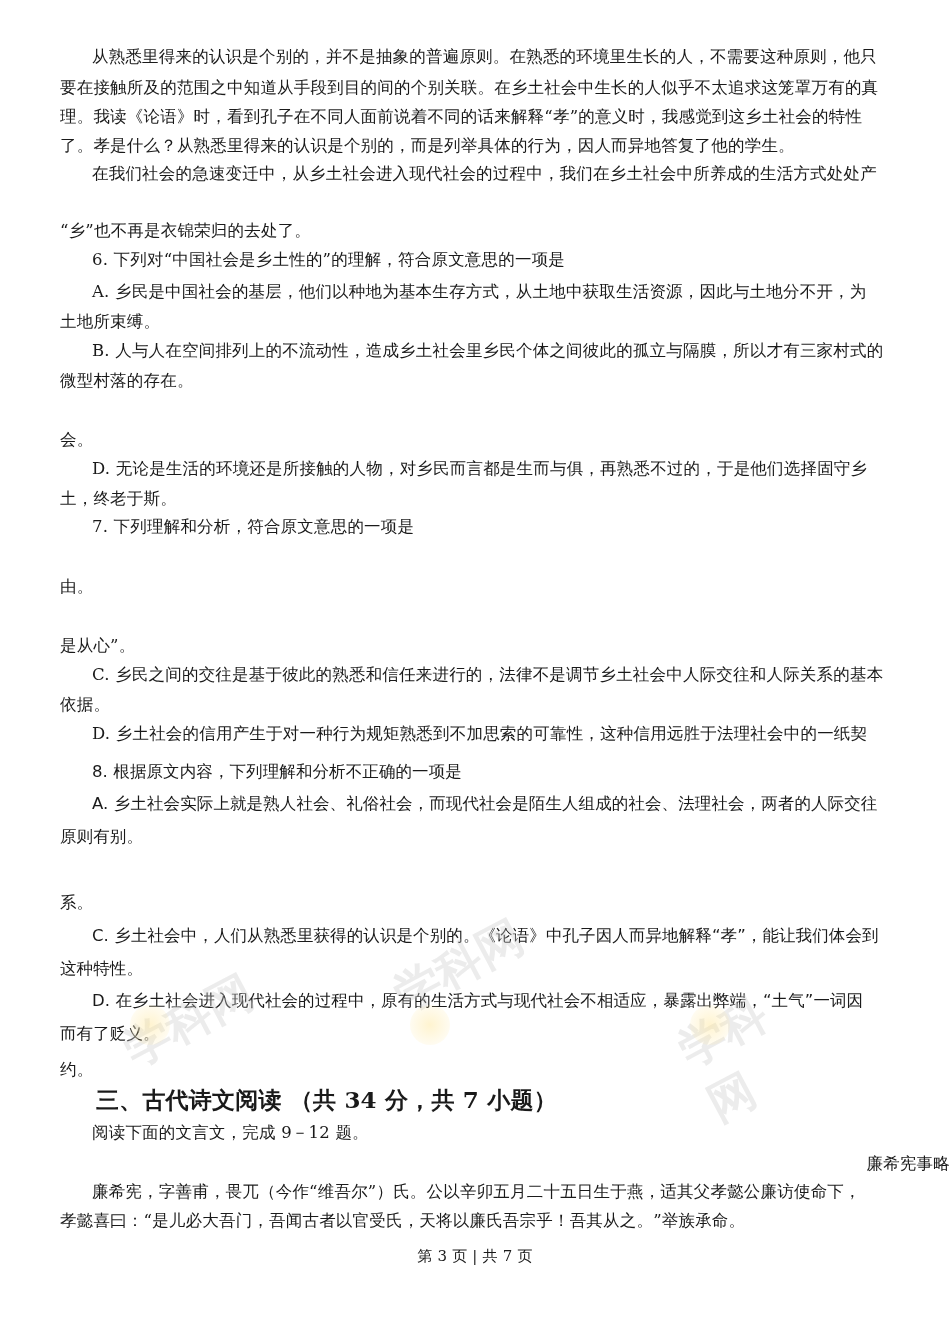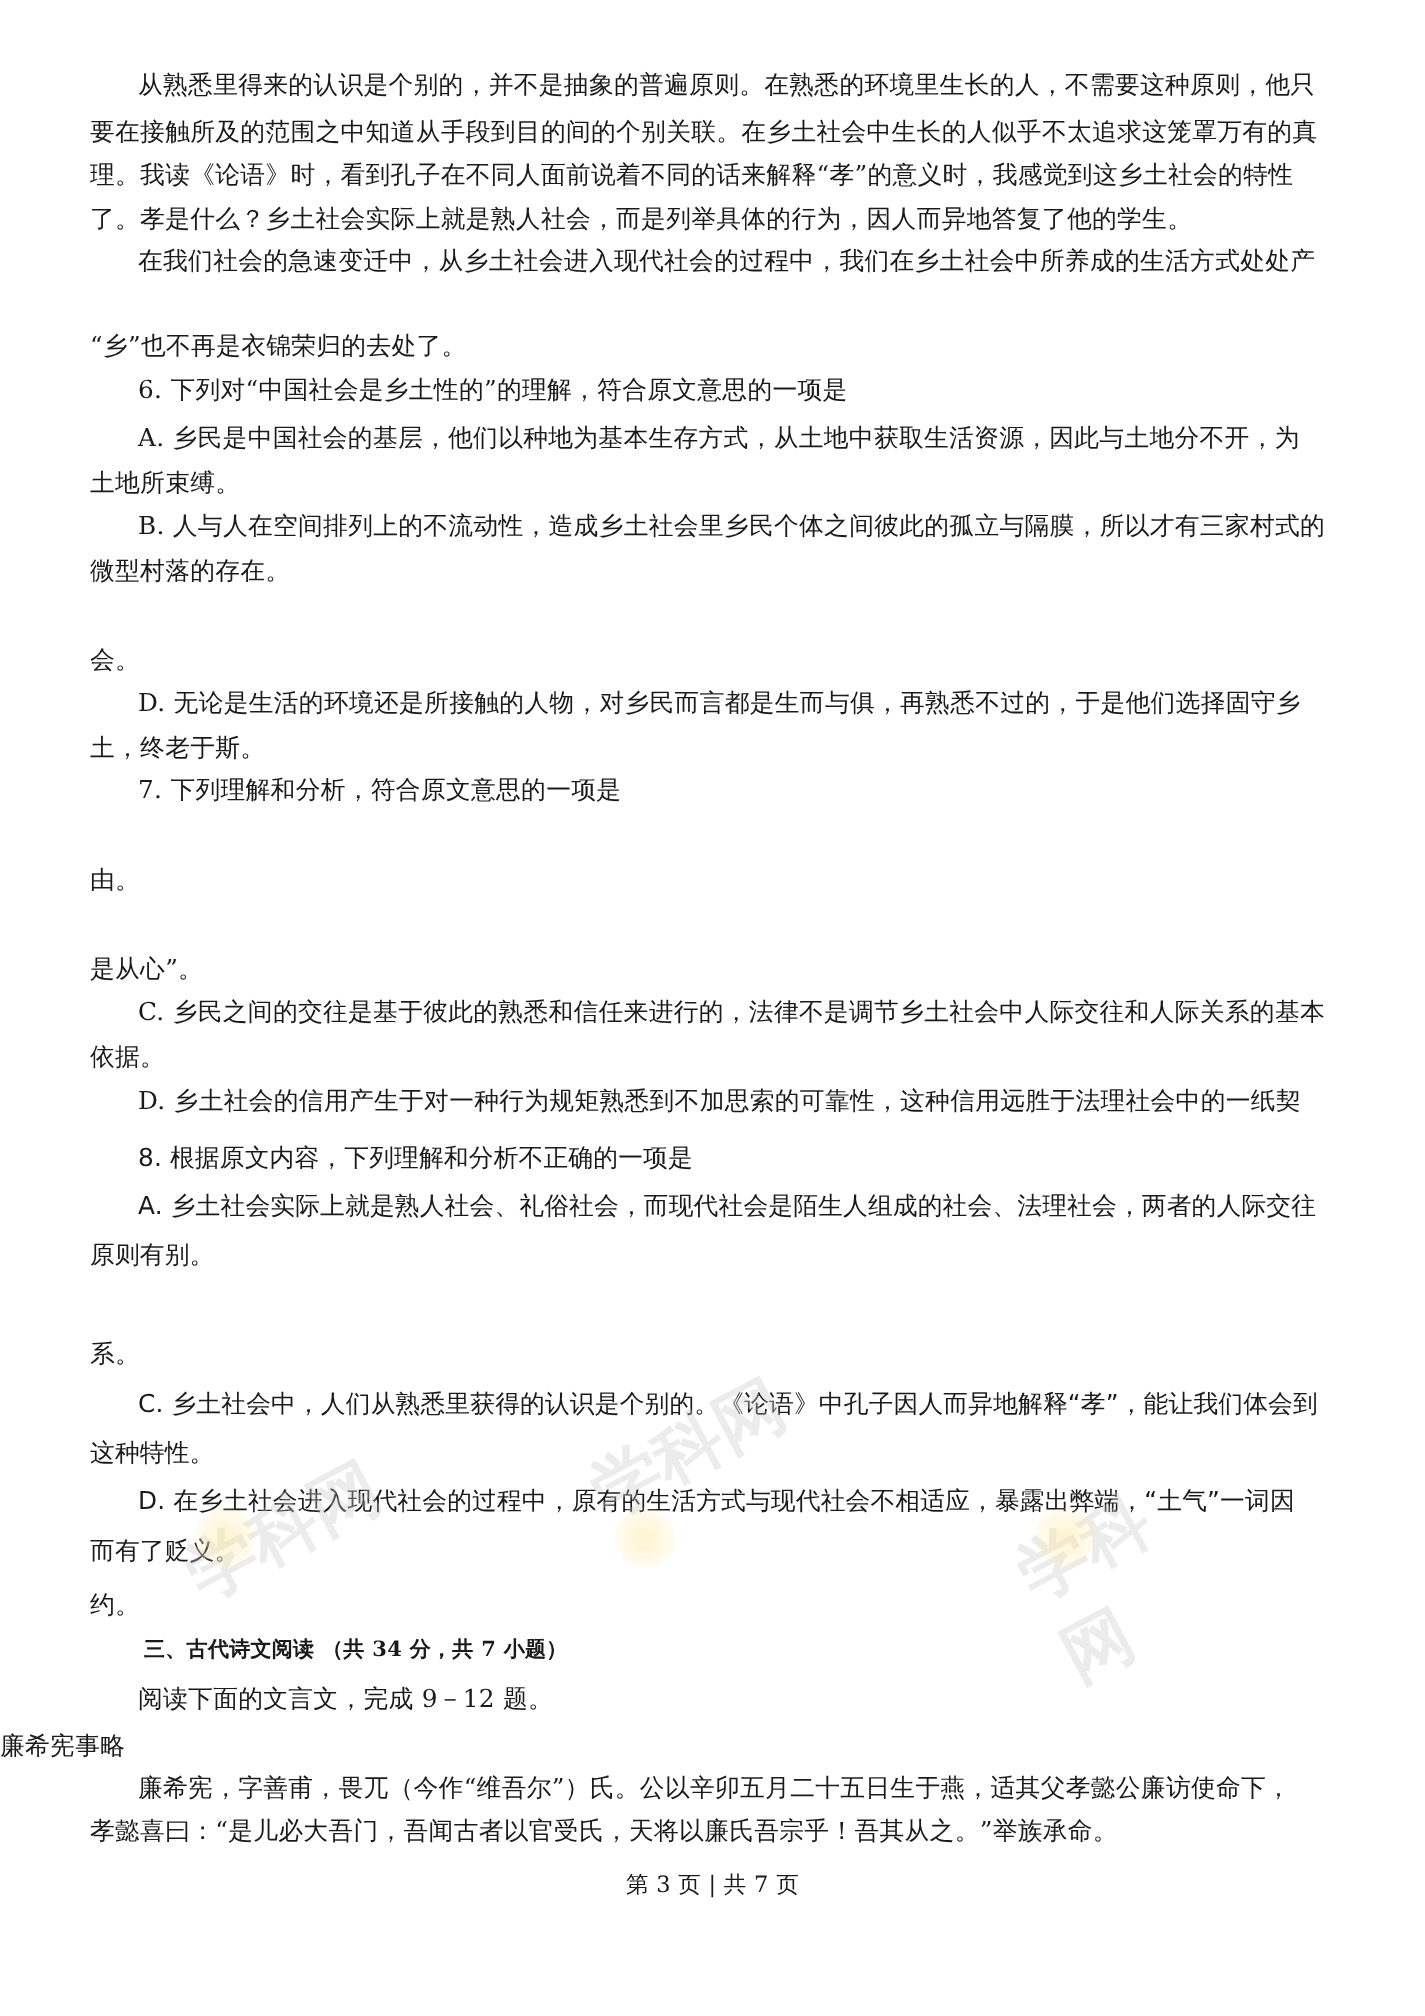--- a/index.html
+++ b/index.html
@@ -1,35 +1,35 @@
 <!DOCTYPE html>
 <html><head>
 <meta charset="utf-8">
 <style>
   html, body { margin: 0; padding: 0; background: #ffffff; }
   body { width: 950px; height: 1344px; position: relative; overflow: hidden; color: #1a1a1a; }
   .page { position: absolute; left: 0; top: 0; width: 814px; height: 1344px; }
   .line { position: absolute; left: 60px; font-family: "DejaVu Serif", "Liberation Serif", serif; font-size: 16.5px; white-space: nowrap; line-height: 20px; letter-spacing: 0.2px; }
   .indent { left: 92px; }
   .sans { font-family: "DejaVu Sans", "Liberation Sans", sans-serif; font-size: 16.5px; letter-spacing: 0.1px; }
-  .heading { left: 96px; font-weight: bold; font-size: 14px; }
-  .title-center { left: 0; width: 950px; text-align: left; }
+  .heading { left: 96px; font-weight: bold; font-size: 23px; }
+  .title-center { left: 0; width: 950px; text-align: right; }
   .footer { left: 0; width: 950px; text-align: center; font-size: 15px; }
   .wm { position: absolute; font-family: "DejaVu Sans", sans-serif; font-weight: bold; color: rgba(200,200,200,0.35); font-size: 46px; transform: rotate(-28deg); pointer-events: none; }
   .wm-dot { position: absolute; width: 40px; height: 40px; border-radius: 50%; background: radial-gradient(circle, rgba(255,230,150,0.45), rgba(255,240,200,0)); pointer-events: none; }
 </style>
 </head>
 <body>
 
 <div class="page">
 
   <div class="line indent" style="top:47px">从熟悉里得来的认识是个别的，并不是抽象的普遍原则。在熟悉的环境里生长的人，不需要这种原则，他只</div>
   <div class="line" style="top:78px">要在接触所及的范围之中知道从手段到目的间的个别关联。在乡土社会中生长的人似乎不太追求这笼罩万有的真</div>
   <div class="line" style="top:107px">理。我读《论语》时，看到孔子在不同人面前说着不同的话来解释“孝”的意义时，我感觉到这乡土社会的特性</div>
-  <div class="line" style="top:136px">了。孝是什么？乡土社会实际上就是熟人社会，而是列举具体的行为，因人而异地答复了他的学生。</div>
+  <div class="line" style="top:136px">了。孝是什么？从熟悉里得来的认识是个别的，而是列举具体的行为，因人而异地答复了他的学生。</div>
 
   <div class="line indent" style="top:164px">在我们社会的急速变迁中，从乡土社会进入现代社会的过程中，我们在乡土社会中所养成的生活方式处处产</div>
   <div class="line" style="top:221px">“乡”也不再是衣锦荣归的去处了。</div>
 
   <div class="line indent" style="top:250px">6. 下列对“中国社会是乡土性的”的理解，符合原文意思的一项是</div>
   <div class="line indent" style="top:282px">A. 乡民是中国社会的基层，他们以种地为基本生存方式，从土地中获取生活资源，因此与土地分不开，为</div>
   <div class="line" style="top:312px">土地所束缚。</div>
   <div class="line indent" style="top:341px">B. 人与人在空间排列上的不流动性，造成乡土社会里乡民个体之间彼此的孤立与隔膜，所以才有三家村式的</div>
   <div class="line" style="top:371px">微型村落的存在。</div>
   <div class="line" style="top:430px">会。</div>

